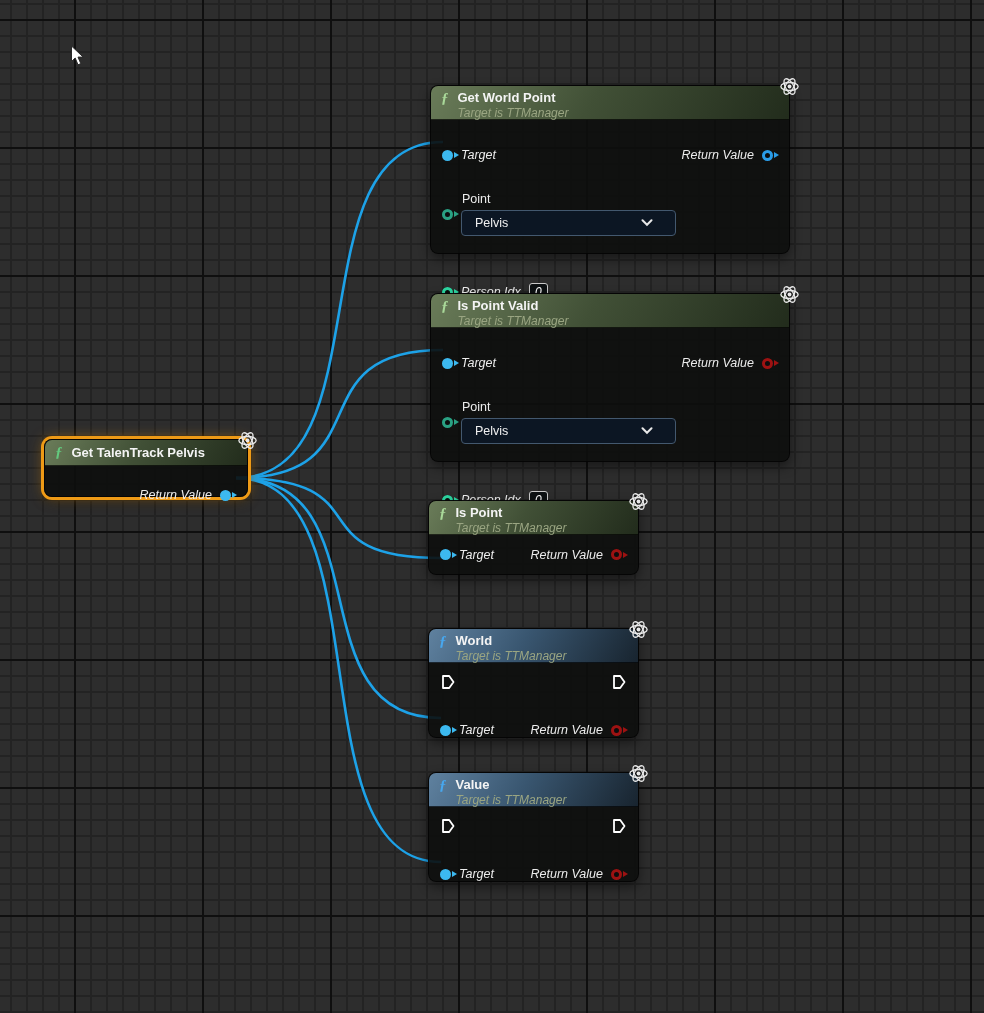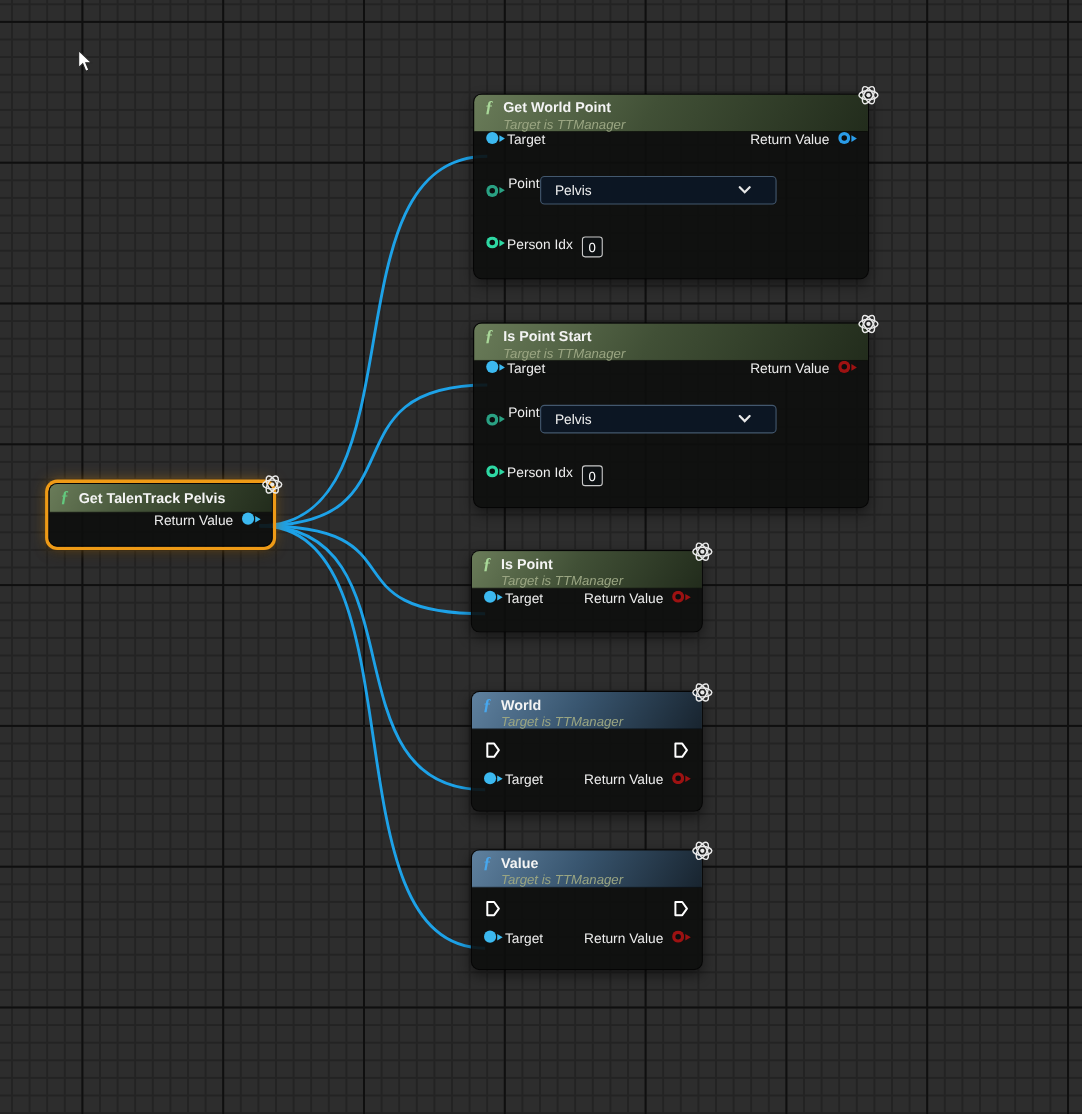--- a/index.html
+++ b/index.html
@@ -48,41 +48,41 @@
   .fn-icon{font-style:italic;font-size:15px;font-weight:bold;margin-right:9px;line-height:17px;flex:none;font-family:"Liberation Serif","DejaVu Serif",serif;}
   .node.green .fn-icon{color:#a9d899;}
   .node.blue  .fn-icon{color:#47a7ee;}
   .node.selected .fn-icon{color:#63c97e;}
   .titles{min-width:0;}
   .title{font-weight:bold;font-size:13px;color:#f4f4f4;line-height:16px;white-space:nowrap;}
   .subtitle{font-style:italic;font-size:12px;color:#9aa582;line-height:15px;white-space:nowrap;}
   
   .atom{position:absolute;top:-11px;right:-12px;width:23px;height:23px;z-index:3;}
   
-  .row{display:flex;align-items:flex-start;gap:8px;padding:0 11px;font-size:12.5px;color:#eceevc;color:#ececec;}
+  .row{display:flex;align-items:center;gap:8px;padding:16px 11px;font-size:12.5px;color:#eceevc;color:#ececec;font-style:italic;}
   .row .spacer{flex:1;}
   .prow{height:38px;}
   .pin{width:11px;height:11px;border-radius:50%;position:relative;flex:none;}
   .pin::after{content:"";position:absolute;left:12px;top:2.5px;width:0;height:0;
     border-top:3px solid transparent;border-bottom:3px solid transparent;border-left:5px solid #888;}
   .pin.p-obj.filled{background:#3cb9f0;}
   .pin.p-obj.filled::after{border-left-color:#3cb9f0;}
   .pin.ring{background:#0b0d0e;}
   .pin.p-obj.ring{box-shadow:inset 0 0 0 3px #2a9ce8;}
   .pin.p-obj.ring::after{border-left-color:#2a9ce8;}
   .pin.p-bool.ring{box-shadow:inset 0 0 0 3px #9d1212;}
   .pin.p-bool.ring::after{border-left-color:#9d1212;}
   .pin.p-int.ring{box-shadow:inset 0 0 0 3px #2ed8a3;}
   .pin.p-int.ring::after{border-left-color:#2ed8a3;}
   .pin.p-enum.ring{box-shadow:inset 0 0 0 3px #2aa183;}
   .pin.p-enum.ring::after{border-left-color:#2aa183;}
   .pin-label{white-space:nowrap;}
   
   .field{display:flex;align-items:center;gap:8px;padding:0 11px;margin-top:2px;}
-  .field-col{display:flex;flex-direction:row;}
+  .field-col{display:flex;flex-direction:column;}
   .field-label{font-size:12.5px;color:#ececec;margin:0 0 4px 1px;}
   .dropdown{
     width:178px;height:24px;background:#0c1623;border:1px solid #43586e;border-radius:4px;
     display:flex;align-items:center;padding:0 22px 0 13px;box-sizing:content-box;
     font-size:12.5px;color:#f0f0f0;cursor:pointer;
   }
   .dropdown .dd-label{flex:1;}
   .valuebox{
     min-width:11px;height:17px;padding:0 3px;border:1px solid #c9c9c9;border-radius:3px;
     background:#0d1113;display:flex;align-items:center;justify-content:center;
@@ -182,21 +182,21 @@
             <ellipse cx="12" cy="12" rx="9" ry="4.2"></ellipse>
             <ellipse cx="12" cy="12" rx="9" ry="4.2" transform="rotate(60 12 12)"></ellipse>
             <ellipse cx="12" cy="12" rx="9" ry="4.2" transform="rotate(120 12 12)"></ellipse>
           </g>
           <circle cx="12" cy="12" r="2" fill="#e9e9e9"></circle>
         </svg>
     </div>
     <div class="hdr">
       <span class="fn-icon">ƒ</span>
       <div class="titles">
-        <div class="title">Is Point Start</div>
+        <div class="title">Is Point Valid</div>
         <div class="subtitle">Target is TTManager</div>
       </div>
     </div>
     <div class="row prow">
       <span class="pin p-obj filled"></span>
       <span class="pin-label">Target</span>
       <span class="spacer"></span>
       <span class="pin-label">Return Value</span>
       <span class="pin p-bool ring" style="margin-right:5px;"></span>
     </div>

